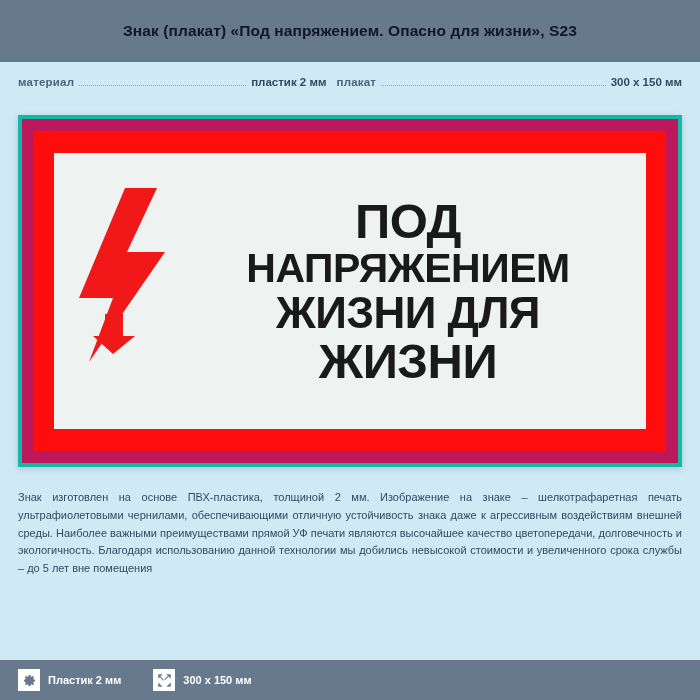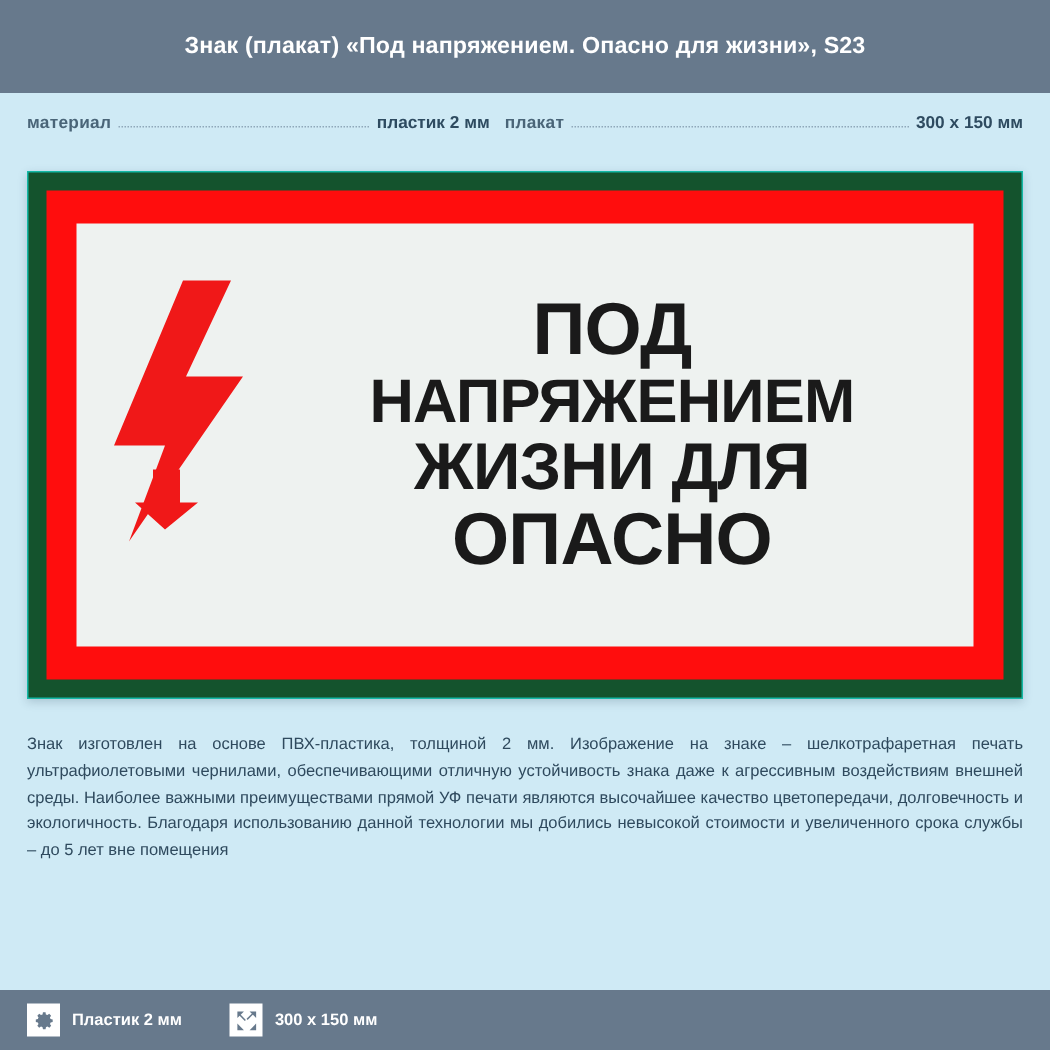--- a/index.html
+++ b/index.html
@@ -14,21 +14,21 @@
   .page { width:700px; height:700px; position:relative; background:#cfeaf5; }
 
   
   .header {
     height:62px;
     background:#67798c;
     display:flex; align-items:center; justify-content:center;
     padding:0 20px;
   }
   .header-title {
-    color:#ffffff;
+    color:#0f172a;
     font-size:15.5px;
     font-weight:bold;
     text-align:center;
     letter-spacing:.1px;
   }
 
   
   .specs {
     display:flex;
     align-items:baseline;
@@ -45,22 +45,22 @@
     margin:0 5px 3px 5px;
     min-width:30px;
   }
   .spec-value { font-weight:bold; color:#2e4b60; }
   .spec-block.right { flex:1.12; }
 
   
   .sign-wrap {
     margin:26px 18px 0 18px;
     height:352px;
-    background:#14532d;
-    border:1px solid #14b8a6;
+    background:#be185d;
+    border:4px solid #14b8a6;
     box-shadow:0 2px 6px rgba(40,70,90,.22);
     padding:12px;
   }
   .sign {
     width:100%; height:100%;
     background:#ff0d0d;
     padding:22px 20px;
   }
   .sign-inner {
     width:100%; height:100%;
@@ -148,21 +148,21 @@
         <div class="bolt">
           <svg width="110" height="210" viewBox="0 0 110 210" aria-hidden="true">
             <polygon points="56,2 10,112 44,112 20,176 96,66 58,66 88,2" fill="#f01818"></polygon>
             <polygon points="44,168 24,150 36,150 36,128 54,128 54,150 66,150" fill="#f01818"></polygon>
           </svg>
         </div>
         <div class="sign-text">
           <div class="sign-line l1">ПОД</div>
           <div class="sign-line l2">НАПРЯЖЕНИЕМ</div>
           <div class="sign-line l3">ЖИЗНИ ДЛЯ</div>
-          <div class="sign-line l4">ОПАСНО</div>
+          <div class="sign-line l4">ЖИЗНИ</div>
         </div>
       </div>
     </div>
   </div>
 
   <div class="desc">Знак изготовлен на основе ПВХ-пластика, толщиной 2 мм. Изображение на знаке – шелкотрафаретная печать ультрафиолетовыми чернилами, обеспечивающими отличную устойчивость знака даже к агрессивным воздействиям внешней среды. Наиболее важными преимуществами прямой УФ печати являются высочайшее качество цветопередачи, долговечность и экологичность. Благодаря использованию данной технологии мы добились невысокой стоимости и увеличенного срока службы – до 5 лет вне помещения</div>
 
   <div class="footer">
     <div class="chip">
       <span class="chip-icon">

